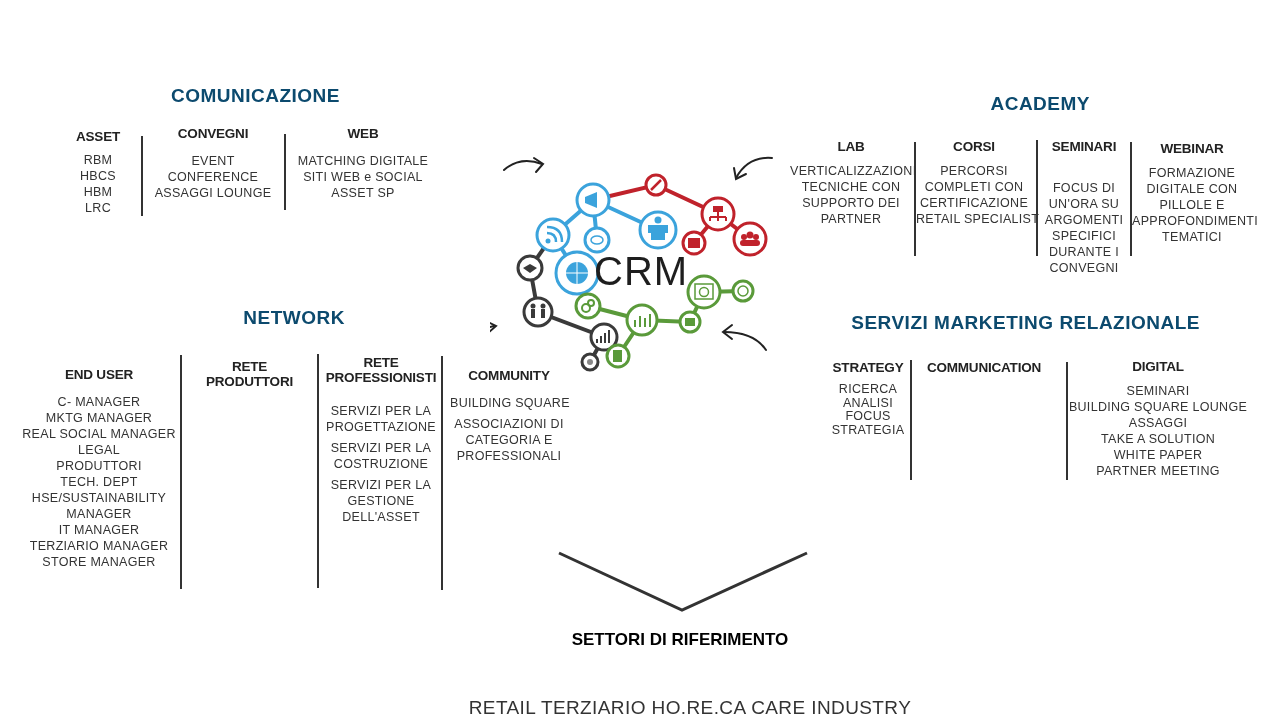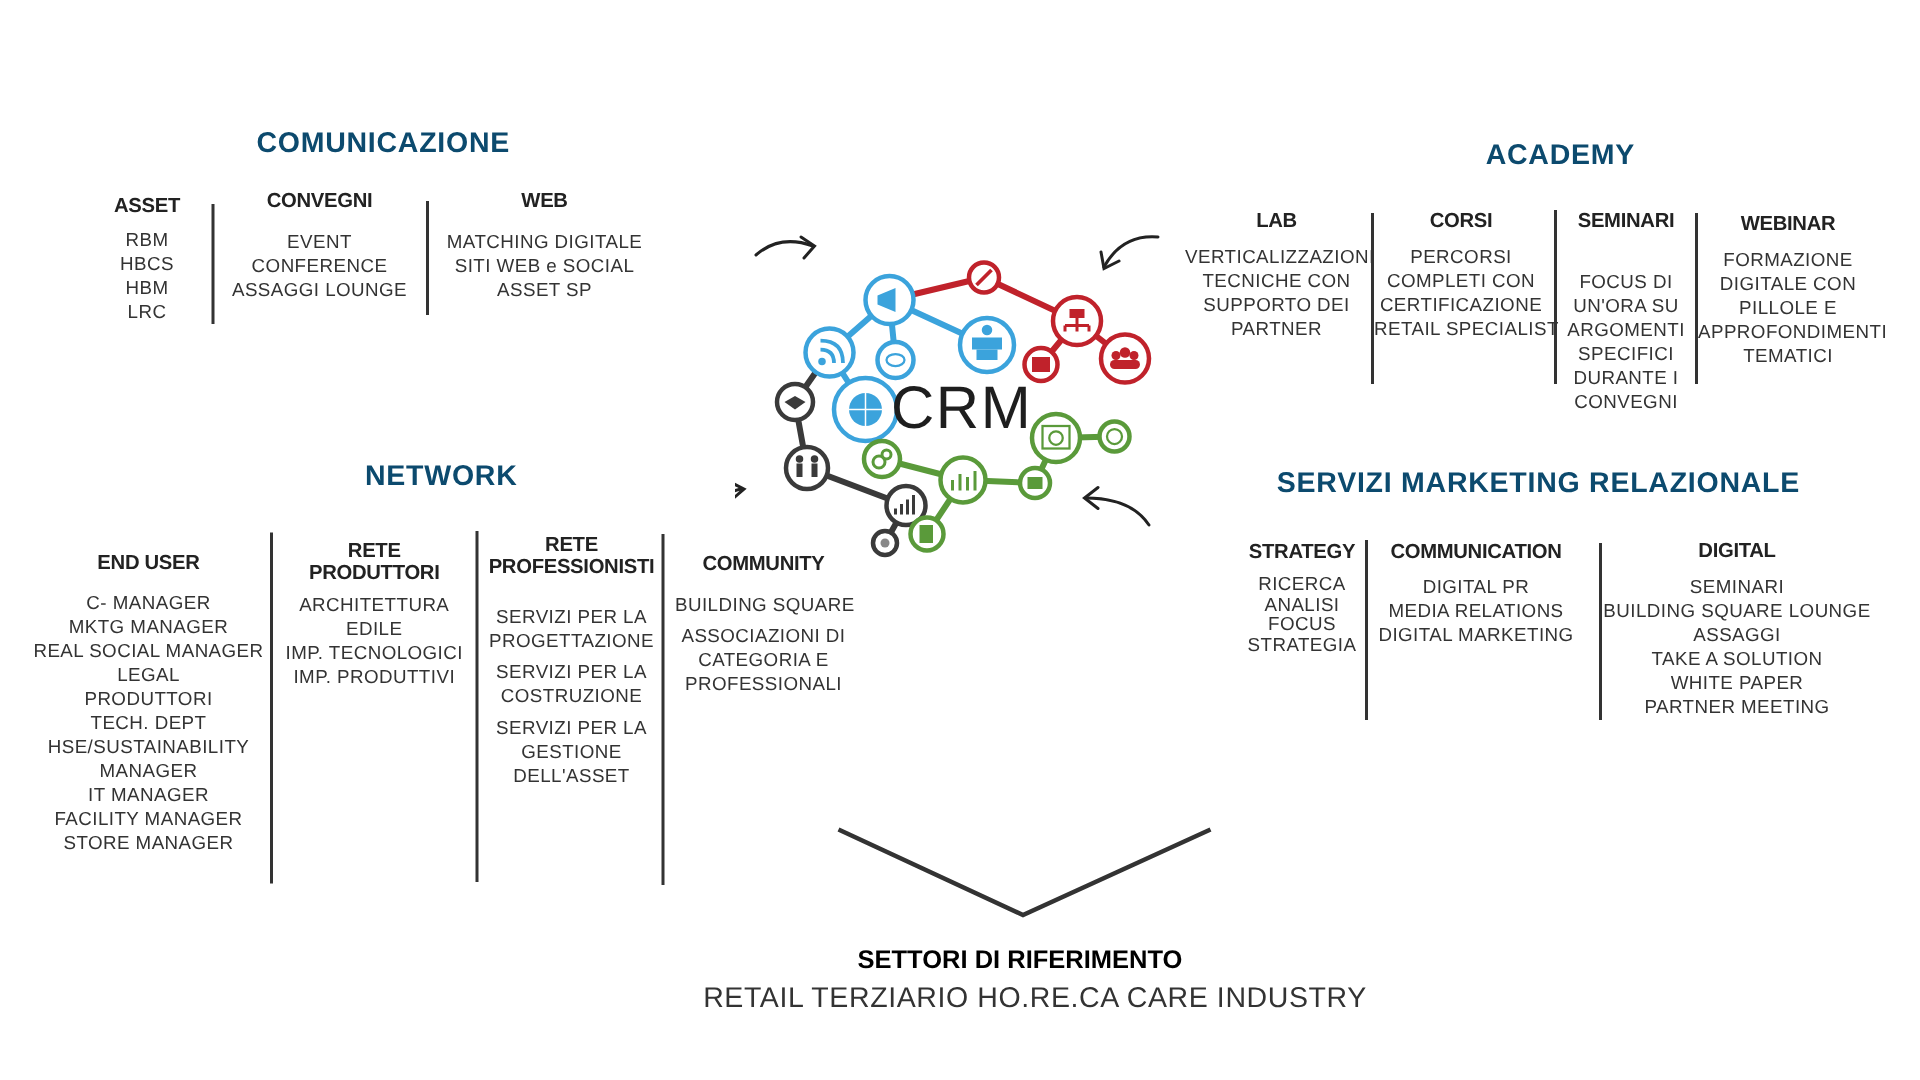--- a/index.html
+++ b/index.html
@@ -9,21 +9,21 @@
   .h1 { font-weight:bold; font-size:19px; letter-spacing:0.5px; color:#0c4a6e; text-align:right; white-space:nowrap; }
   .h2 { font-weight:bold; font-size:13.5px; color:#222; text-align:center; line-height:15px; white-space:nowrap; letter-spacing:-0.2px;}
   .items { font-size:12.5px; color:#333; text-align:center; line-height:16px; letter-spacing:0.3px; }
   .items div { white-space:nowrap; }
   .vline { position:absolute; width:1.5px; background:#333; }
   .col { position:absolute; text-align:center; }
   .gap-items div.group { margin-bottom:5px; }
   .gap-items div.group div { white-space:nowrap; }
   #crm-svg { position:absolute; left:490px; top:140px; }
   .footer-title { font-weight:bold; font-size:17px; color:#000000; }
-  .footer-sub { font-size:19px; color:#333; letter-spacing:0.4px; }
+  .footer-sub { font-size:19px; color:#333; letter-spacing:0.4px;margin-top:42px; }
 </style>
 </head>
 <body>
 
 <div class="abs h1" style="left:120px; top:85px; width:220px;">COMUNICAZIONE</div>
 
 <div class="col" style="left:68px; top:129px; width:60px;">
   <div class="h2">ASSET</div>
   <div class="items" style="margin-top:8px;">
     <div>RBM</div>
@@ -108,35 +108,29 @@
   <div class="items" style="margin-top:12px;">
     <div>C- MANAGER</div>
     <div>MKTG MANAGER</div>
     <div>REAL SOCIAL MANAGER</div>
     <div>LEGAL</div>
     <div>PRODUTTORI</div>
     <div>TECH. DEPT</div>
     <div>HSE/SUSTAINABILITY</div>
     <div>MANAGER</div>
     <div>IT MANAGER</div>
-    <div>FACILITY MANAGER</div>
+    <div>TERZIARIO MANAGER</div>
     <div>STORE MANAGER</div>
   </div>
 </div>
 <div class="vline" style="left:180px; top:355px; height:234px;"></div>
 
 <div class="col" style="left:183px; top:359px; width:133px;">
   <div class="h2">RETE</div>
   <div class="h2">PRODUTTORI</div>
-  <div class="items" style="margin-top:6px;">
-    <div>ARCHITETTURA</div>
-    <div>EDILE</div>
-    <div>IMP. TECNOLOGICI</div>
-    <div>IMP. PRODUTTIVI</div>
-  </div>
 </div>
 <div class="vline" style="left:317px; top:354px; height:234px;"></div>
 
 <div class="col" style="left:320px; top:355px; width:122px;">
   <div class="h2">RETE</div>
   <div class="h2">PROFESSIONISTI</div>
   <div class="items gap-items" style="margin-top:18px;text-align:center;">
     <div class="group">
       <div>SERVIZI PER LA</div>
       <div>PROGETTAZIONE</div>
@@ -176,25 +170,20 @@
     <div>RICERCA</div>
     <div>ANALISI</div>
     <div>FOCUS</div>
     <div>STRATEGIA</div>
   </div>
 </div>
 <div class="vline" style="left:910px; top:360px; height:120px;"></div>
 
 <div class="col" style="left:914px; top:360px; width:140px;">
   <div class="h2">COMMUNICATION</div>
-  <div class="items" style="margin-top:8px;">
-    <div>DIGITAL PR</div>
-    <div>MEDIA RELATIONS</div>
-    <div>DIGITAL MARKETING</div>
-  </div>
 </div>
 <div class="vline" style="left:1066px; top:362px; height:118px;"></div>
 
 <div class="col" style="left:1068px; top:359px; width:180px;">
   <div class="h2">DIGITAL</div>
   <div class="items" style="margin-top:9px;">
     <div>SEMINARI</div>
     <div>BUILDING SQUARE LOUNGE</div>
     <div>ASSAGGI</div>
     <div>TAKE A SOLUTION</div>

